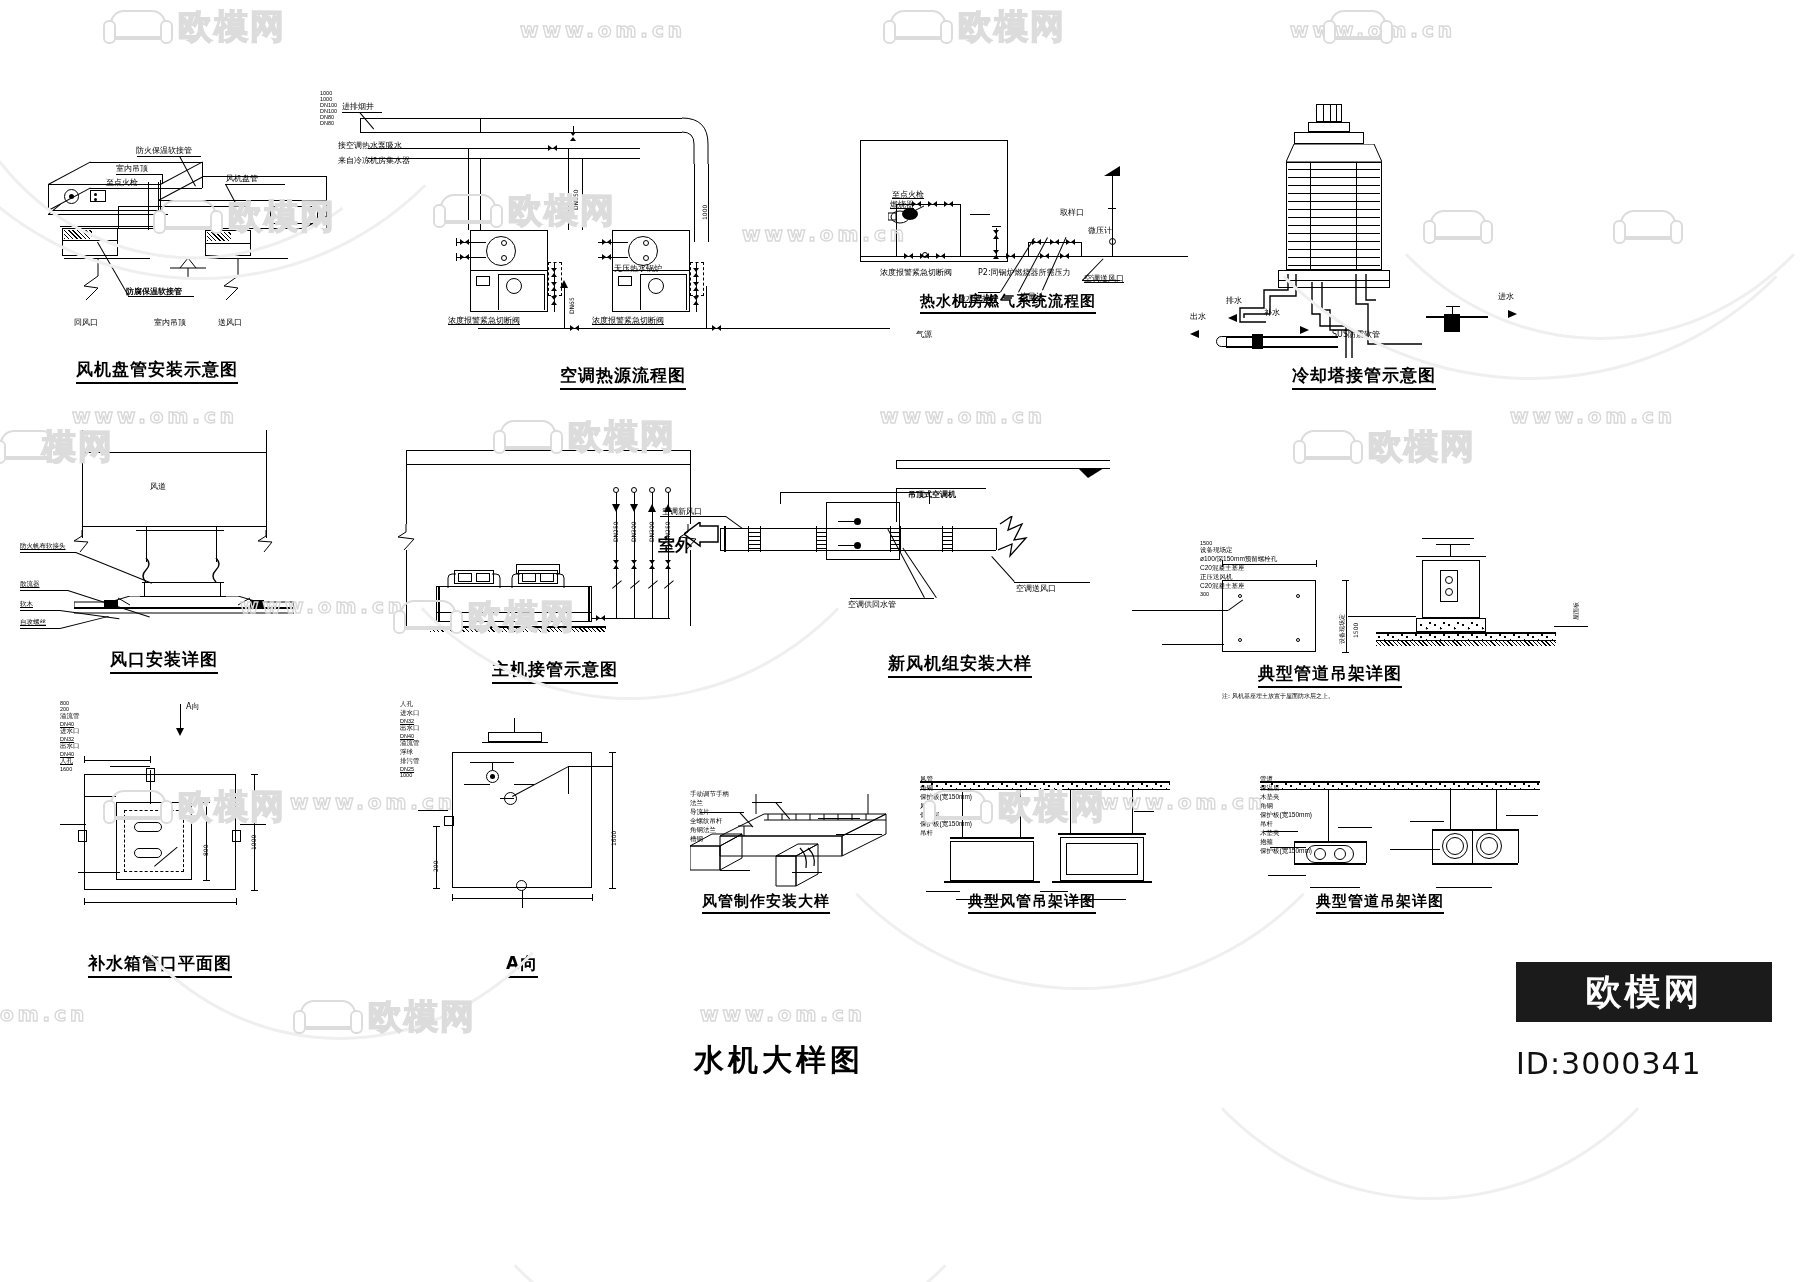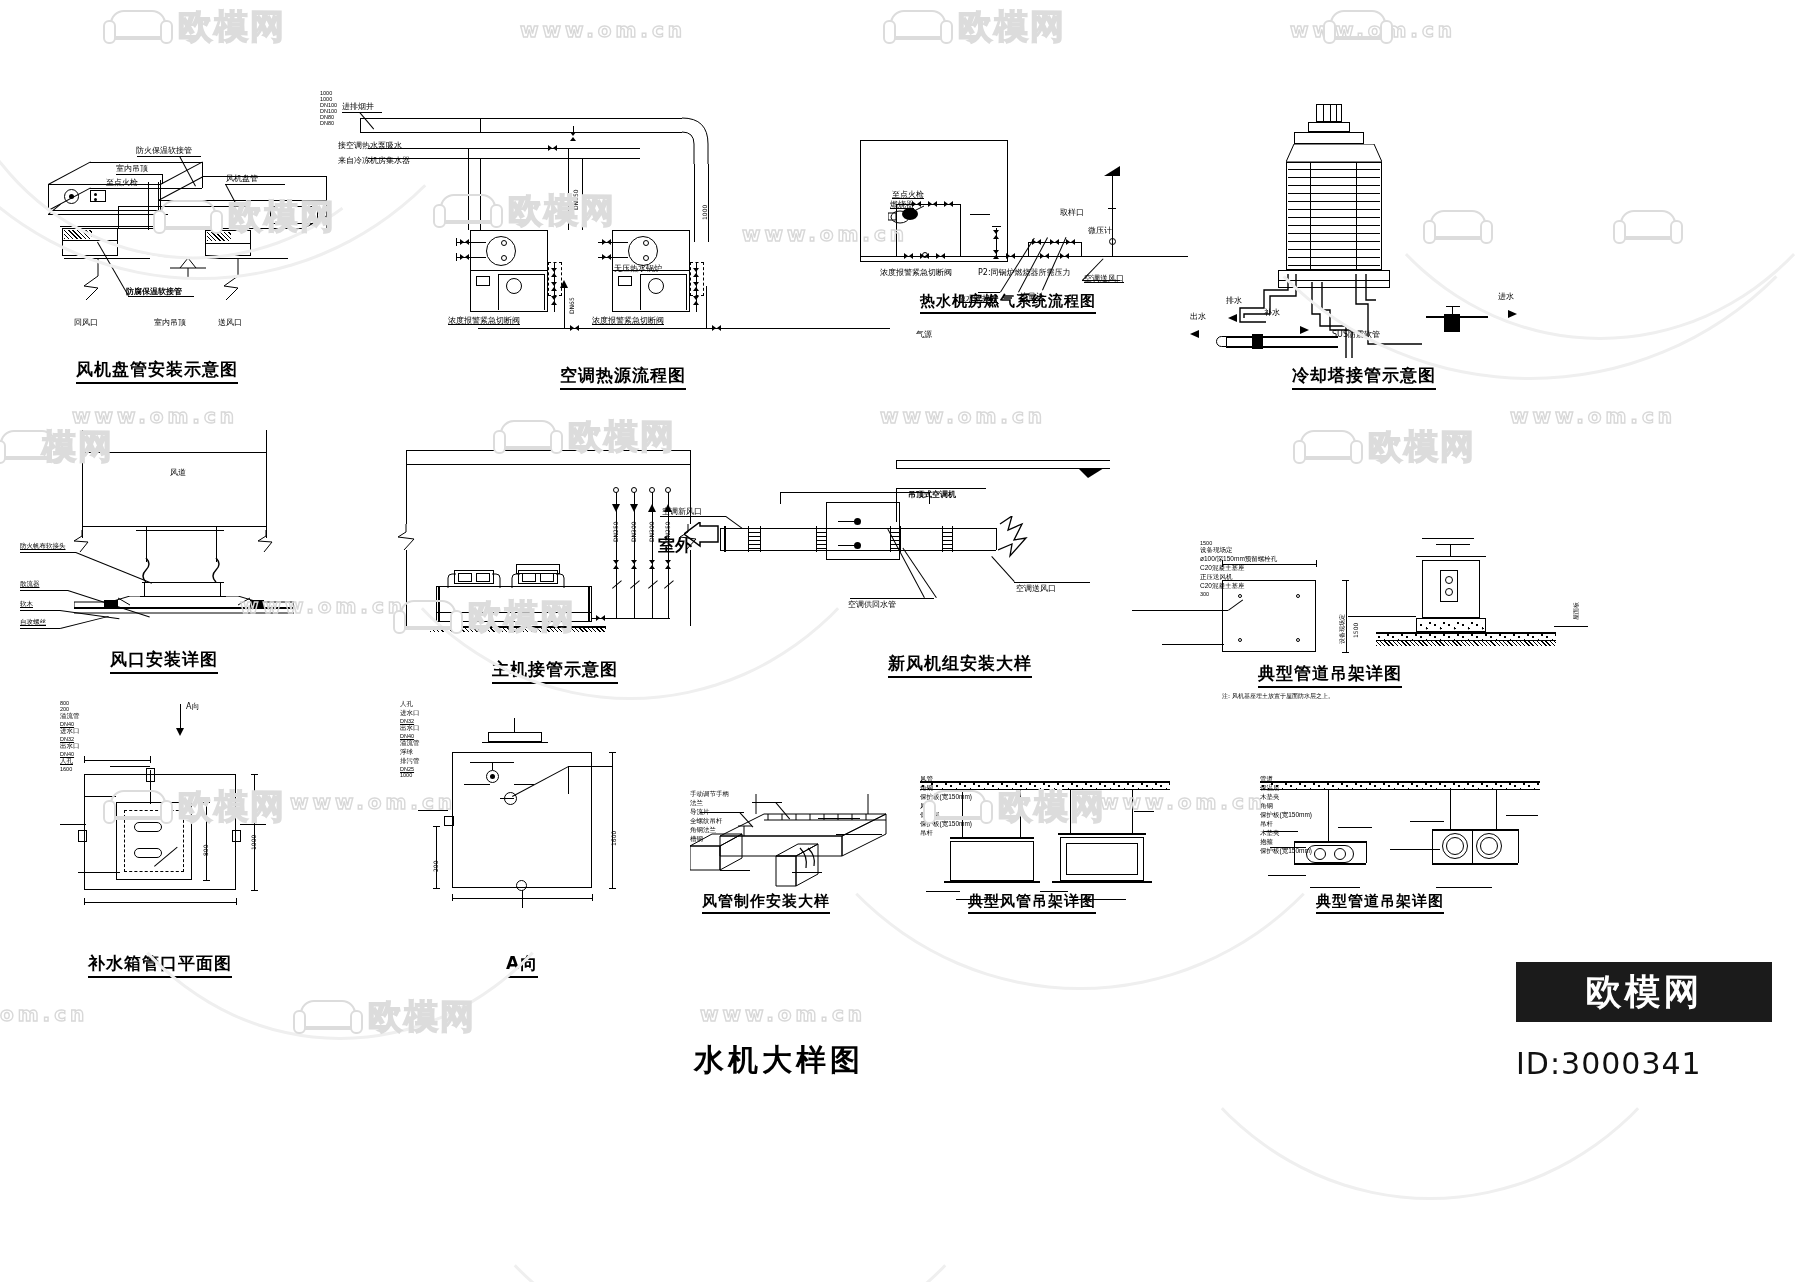--- a/index.html
+++ b/index.html
@@ -567,21 +567,21 @@
     <div class="lbl" style="left:142px;top:230px;">SUS防震软管</div>
   </div>
   <div class="title" style="left:1292px;top:364px;">冷却塔接管示意图</div>
 
   <div class="dw" style="left:20px;top:430px;width:280px;height:210px;">
 
     <div class="ln v1" style="left:62px;top:0px;height:108px;"></div>
     <div class="ln v1" style="left:246px;top:0px;height:108px;"></div>
     <div class="ln h1" style="left:62px;top:22px;width:184px;"></div>
     <div class="ln h1" style="left:62px;top:96px;width:184px;"></div>
-    <div class="lbl" style="left:130px;top:38px;margin-left:20px;">风道</div>
+    <div class="lbl" style="left:130px;top:52px;">风道</div>
 
     <svg style="position:absolute;left:52px;top:100px;" width="26" height="22">
       <polyline points="10,0 10,6 2,11 16,12 8,22" fill="none" stroke="#000" stroke-width="1"></polyline>
     </svg>
     <svg style="position:absolute;left:236px;top:100px;" width="26" height="22">
       <polyline points="10,0 10,6 2,11 16,12 8,22" fill="none" stroke="#000" stroke-width="1"></polyline>
     </svg>
 
     <div class="ln h1" style="left:116px;top:100px;width:88px;"></div>
     <div class="ln v1" style="left:126px;top:96px;height:36px;"></div>

